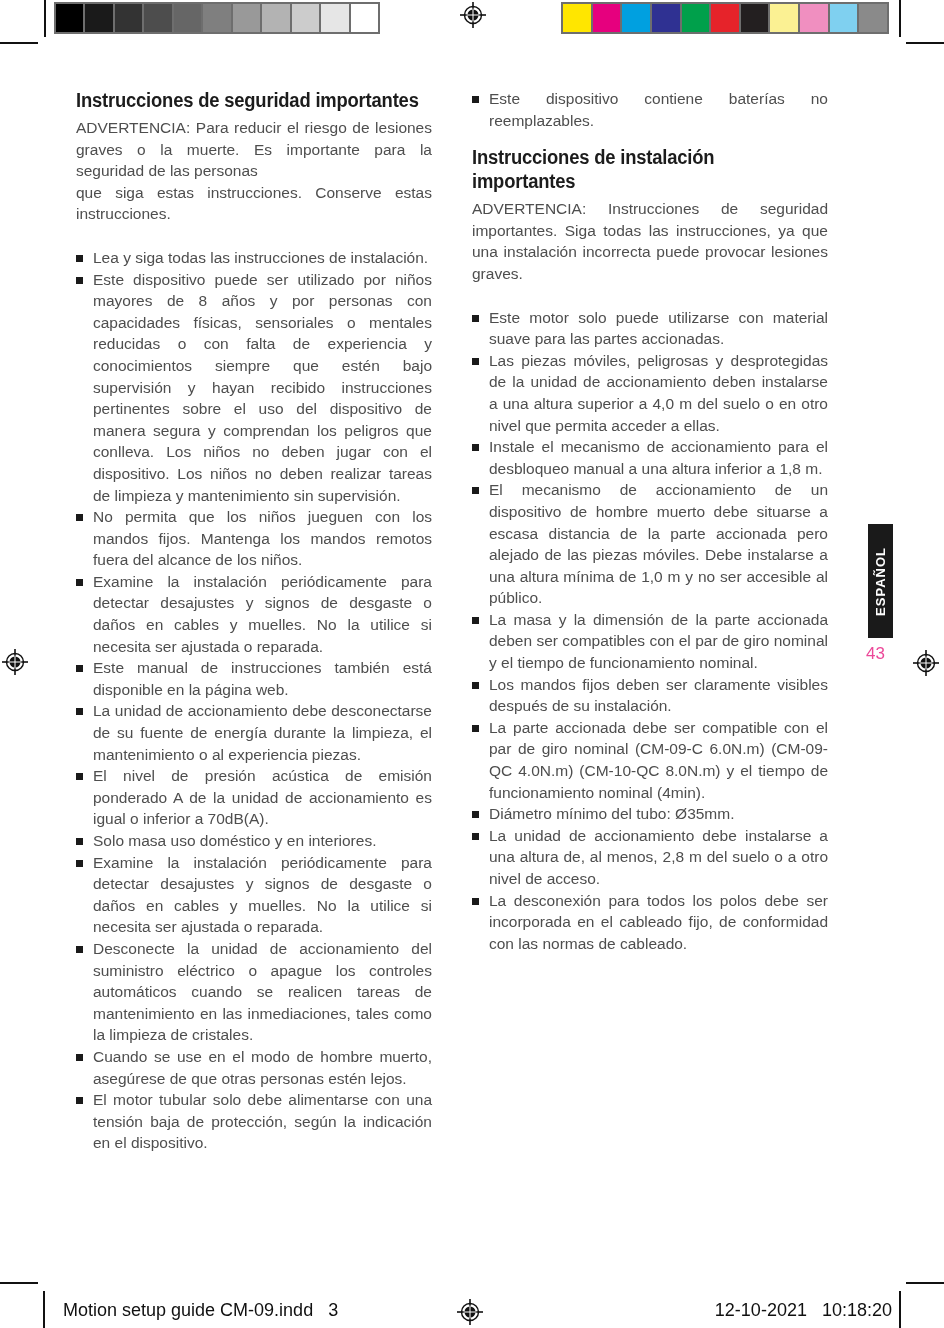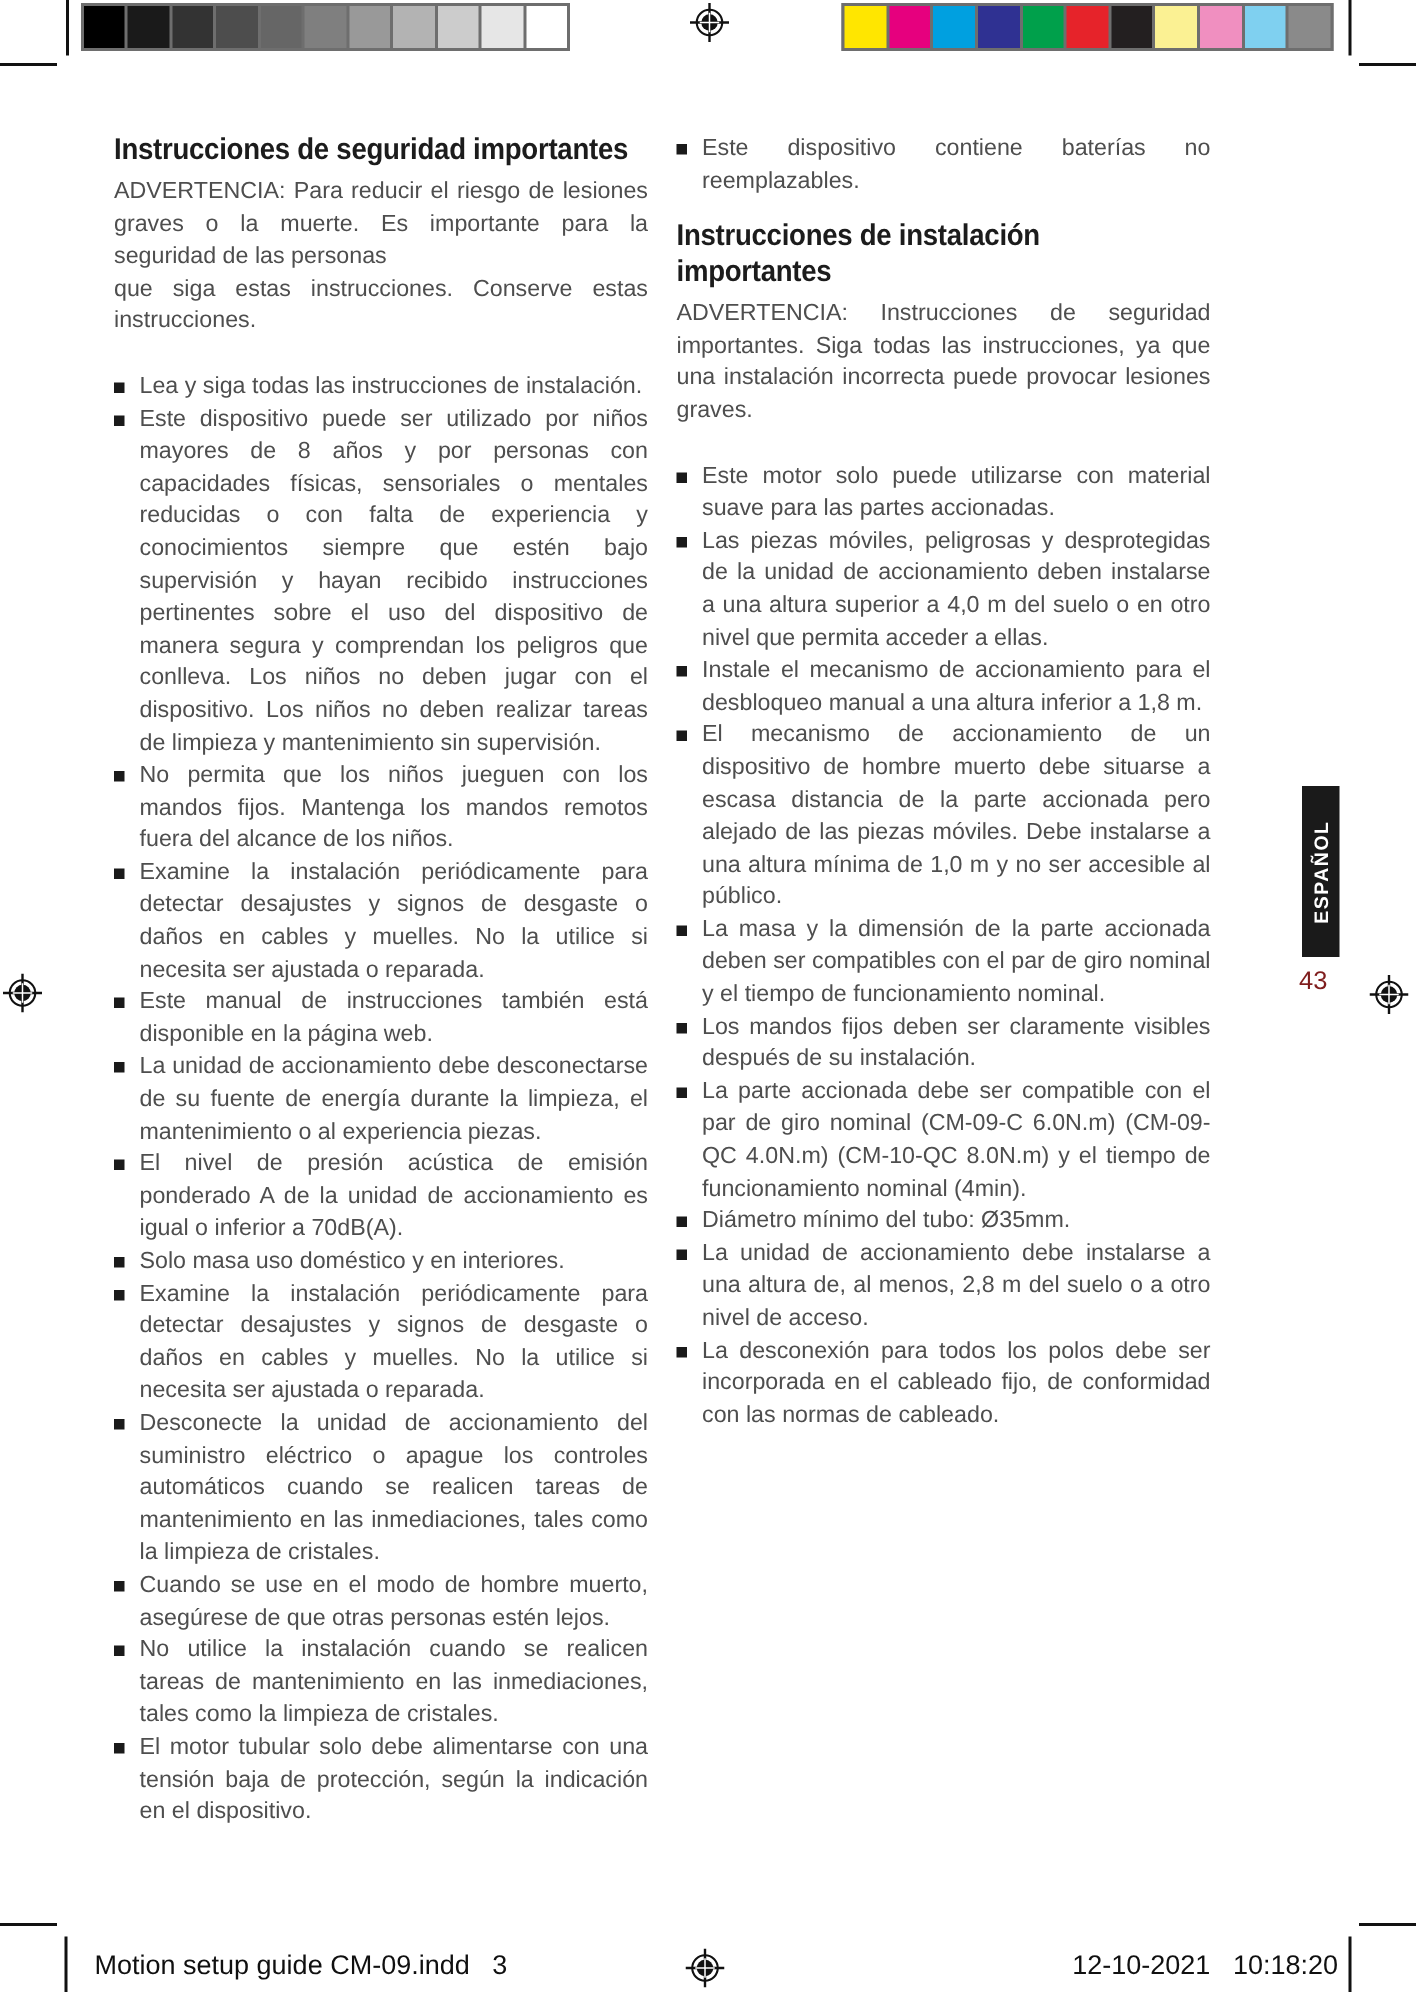--- a/index.html
+++ b/index.html
@@ -15,21 +15,21 @@
   }
   .calbar .cell{flex:1 1 0;}
   #grayscale-bar{left:54px;top:2px;width:326px;height:32px;}
   #color-bar{left:561px;top:2px;width:328px;height:32px;}
   .cropmark{position:absolute;background:#111;}
   .regmark{position:absolute;width:26px;height:26px;}
   
   .col{position:absolute;top:88px;width:356px;color:#4e4e4e;
        font-size:15.5px;line-height:21.6px;}
   #col-left{left:76px;}
-  #col-right{left:451px;}
+  #col-right{left:472px;}
   .sec-title{
     font-size:20px;line-height:24px;font-weight:bold;color:#1c1c1c;
     letter-spacing:-.2px;transform:scaleX(.92);transform-origin:0 50%;
     margin:0 0 5px 0;
   }
   .nowrap{white-space:nowrap;}
   .warn{margin:0;text-align:justify;}
   .warn.last{margin-bottom:22px;}
   .bullets{margin-top:0;}
   .bullet{display:flex;align-items:flex-start;}
@@ -43,21 +43,21 @@
   #lang-tab{
     position:absolute;left:868px;top:524px;width:25px;height:114px;
     background:#1a1a1a;display:flex;align-items:center;justify-content:center;
   }
   #lang-tab span{
     writing-mode:vertical-rl;transform:rotate(180deg);
     color:#ffffff;font-weight:bold;font-size:13px;letter-spacing:1px;
     white-space:nowrap;
   }
   #page-num{
-    position:absolute;left:866px;top:644px;font-size:17px;color:#7f1d1d;
+    position:absolute;left:866px;top:644px;font-size:17px;color:#ec4899;
   }
   
   .footer-text{
     position:absolute;top:1300px;font-size:18px;color:#101010;white-space:pre;
   }
   #footer-file{left:63px;}
   #footer-datetime{right:52px;text-align:right;}
 </style>
 </head>
 <body>
@@ -175,24 +175,20 @@
     <div class="bullet">
         <span class="sq"></span>
         <span class="bt">Desconecte la unidad de accionamiento del suministro eléctrico o apague los controles automáticos cuando se realicen tareas de mantenimiento en las inmediaciones, tales como la limpieza de cristales.</span>
       </div>
     <div class="bullet">
         <span class="sq"></span>
         <span class="bt">Cuando se use en el modo de hombre muerto, asegúrese de que otras personas estén lejos.</span>
       </div>
     <div class="bullet">
         <span class="sq"></span>
-        <span class="bt">No utilice la instalación cuando se realicen tareas de mantenimiento en las inmediaciones, tales como la limpieza de cristales.</span>
-      </div>
-    <div class="bullet">
-        <span class="sq"></span>
         <span class="bt">El motor tubular solo debe alimentarse con una tensión baja de protección, según la indicación en el dispositivo.</span>
       </div>
   </div>
 </div>
 
 <div id="col-right" class="col">
   <div class="bullet">
       <span class="sq"></span>
       <span class="bt">Este dispositivo contiene baterías no reemplazables.</span>
     </div>

